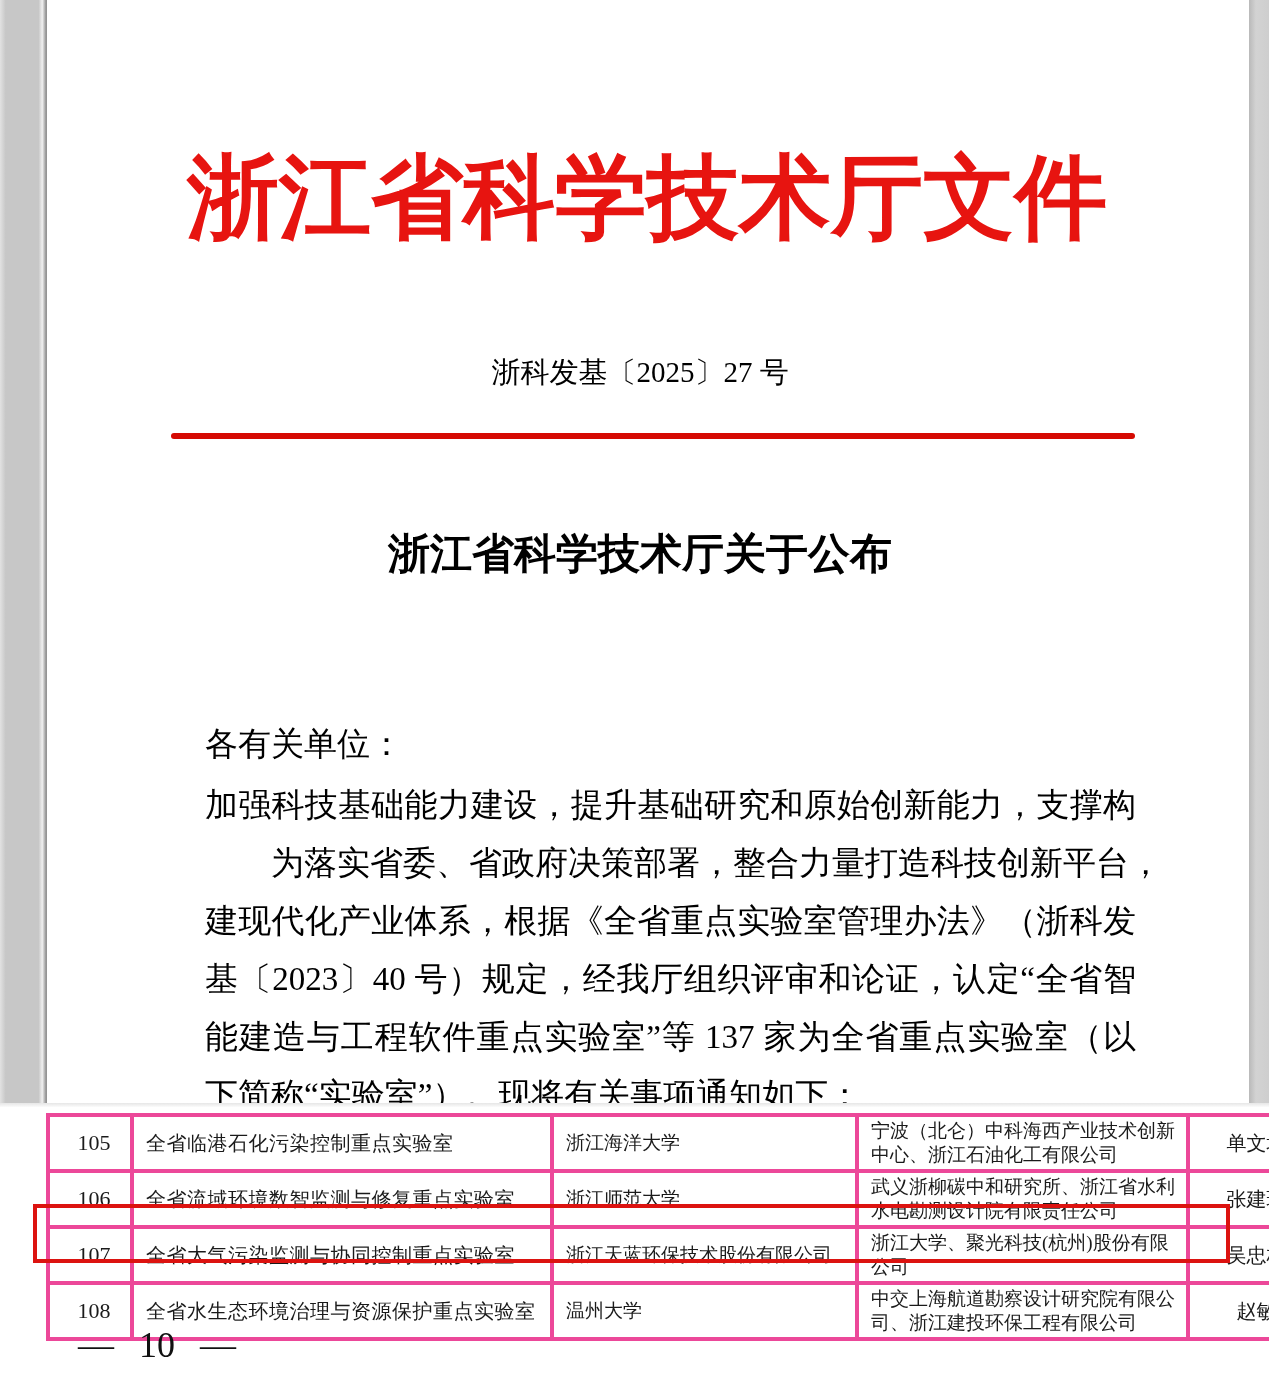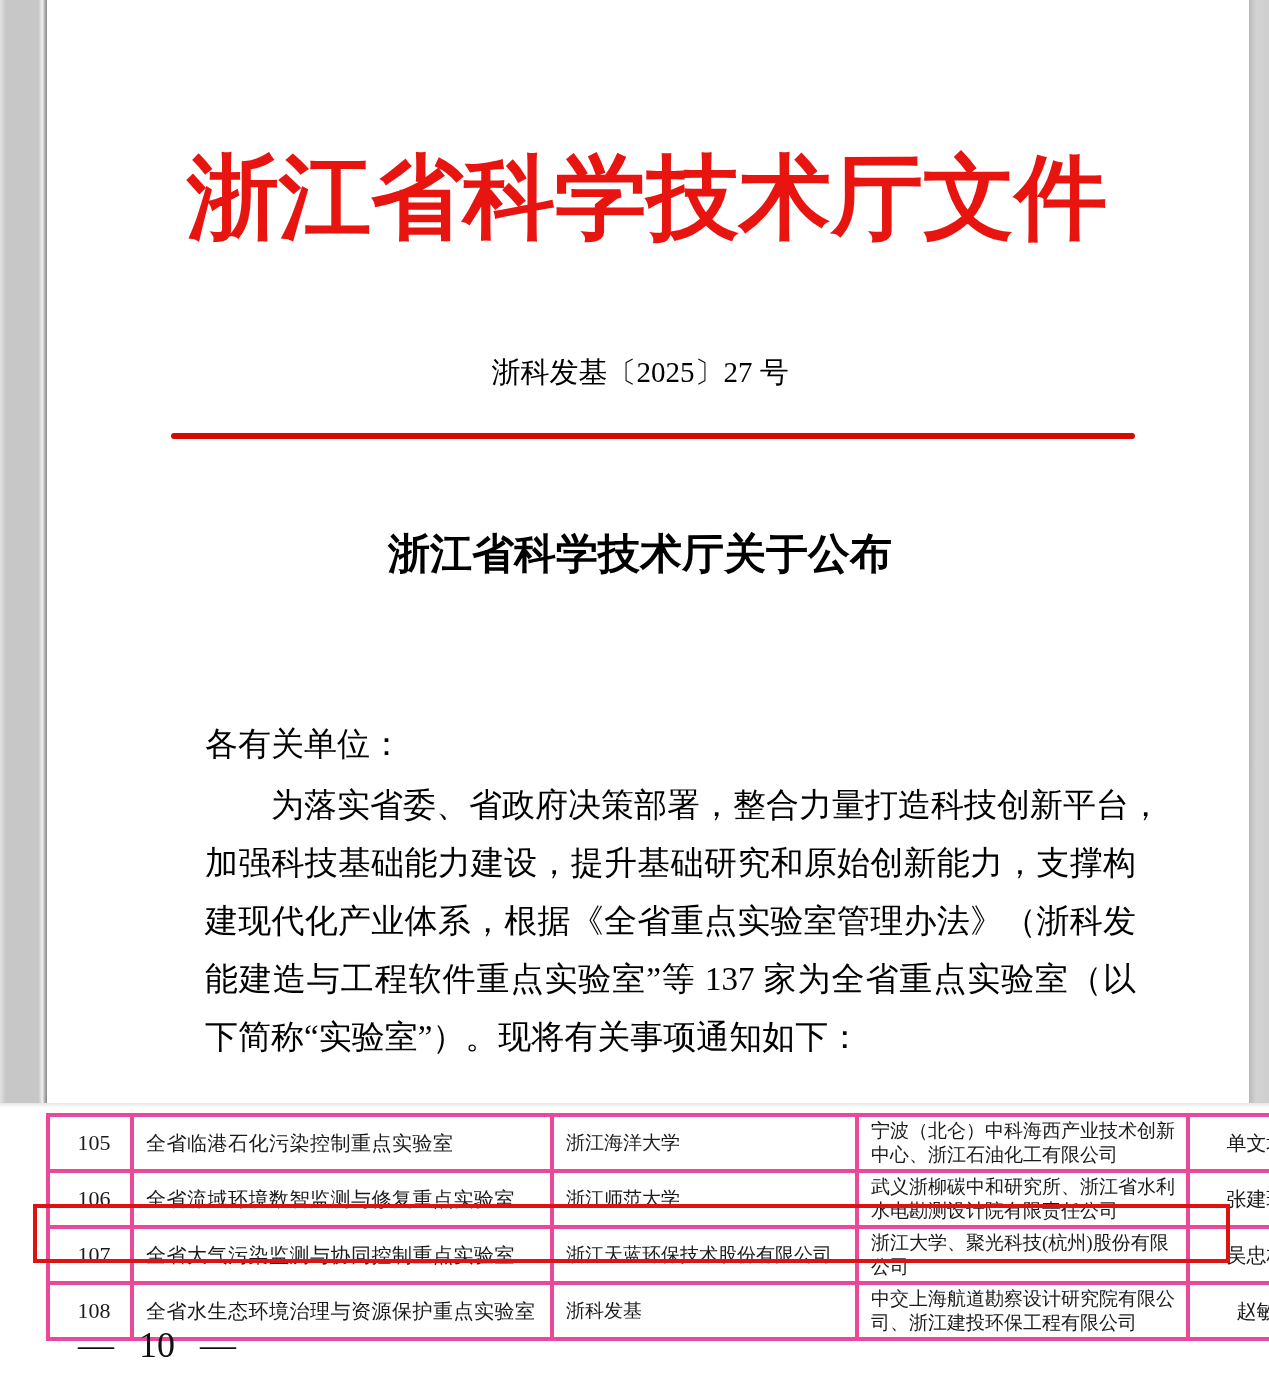--- a/index.html
+++ b/index.html
@@ -84,23 +84,24 @@
 
   <div class="red-rule" style="background:#d50a03;"></div>
 
   <div class="doc-title">
     <div>浙江省科学技术厅关于公布</div>
   </div>
 
   <div class="salutation">各有关单位：</div>
 
   <div class="body-text">
+    <div class="body-line">加强科技基础能力建设，提升基础研究和原始创新能力，支撑构</div>
     <div class="body-line indent">为落实省委、省政府决策部署，整合力量打造科技创新平台，</div>
-    <div class="body-line">加强科技基础能力建设，提升基础研究和原始创新能力，支撑构</div>
     <div class="body-line">建现代化产业体系，根据《全省重点实验室管理办法》（浙科发</div>
+    <div class="body-line">基〔2023〕40 号）规定，经我厅组织评审和论证，认定“全省智</div>
     <div class="body-line">能建造与工程软件重点实验室”等 137 家为全省重点实验室（以</div>
     <div class="body-line last">下简称“实验室”）。现将有关事项通知如下：</div>
   </div>
 </div>
 
 <div class="seam"></div>
 
 <div class="table-section">
   <table class="lab-table">
     <tbody>
@@ -121,21 +122,21 @@
       <tr class="r2">
         <td class="c-no">107</td>
         <td class="c-lab">全省大气污染监测与协同控制重点实验室</td>
         <td class="c-inst">浙江天蓝环保技术股份有限公司</td>
         <td class="c-part">浙江大学、聚光科技(杭州)股份有限公司</td>
         <td class="c-dir">吴忠标</td>
       </tr>
       <tr class="r3">
         <td class="c-no">108</td>
         <td class="c-lab">全省水生态环境治理与资源保护重点实验室</td>
-        <td class="c-inst">浙科发基</td>
+        <td class="c-inst">温州大学</td>
         <td class="c-part">中交上海航道勘察设计研究院有限公司、浙江建投环保工程有限公司</td>
         <td class="c-dir">赵敏</td>
       </tr>
     </tbody>
   </table>
 </div>
 
 <div class="highlight-box"></div>
 
 <div class="page-number">— 10 —</div>

